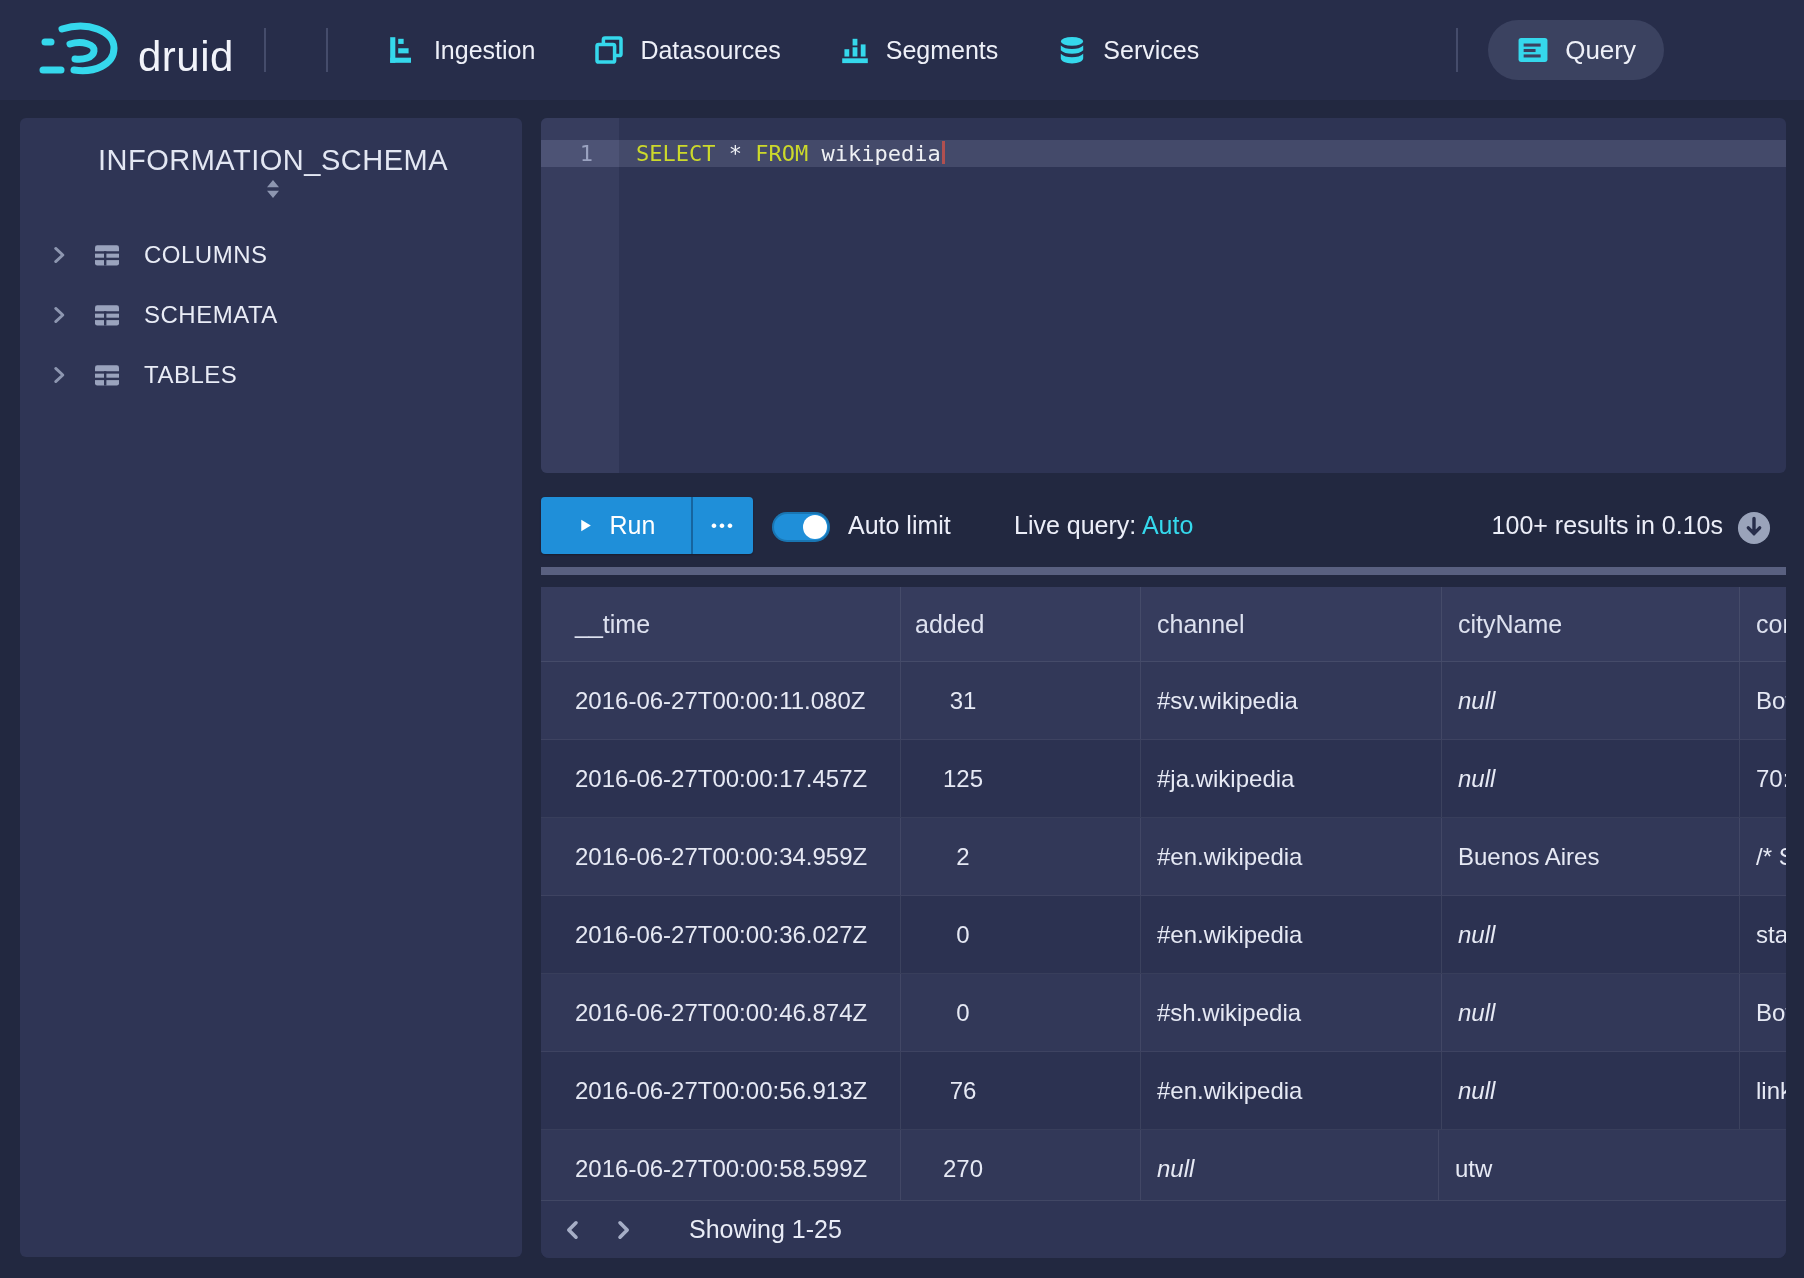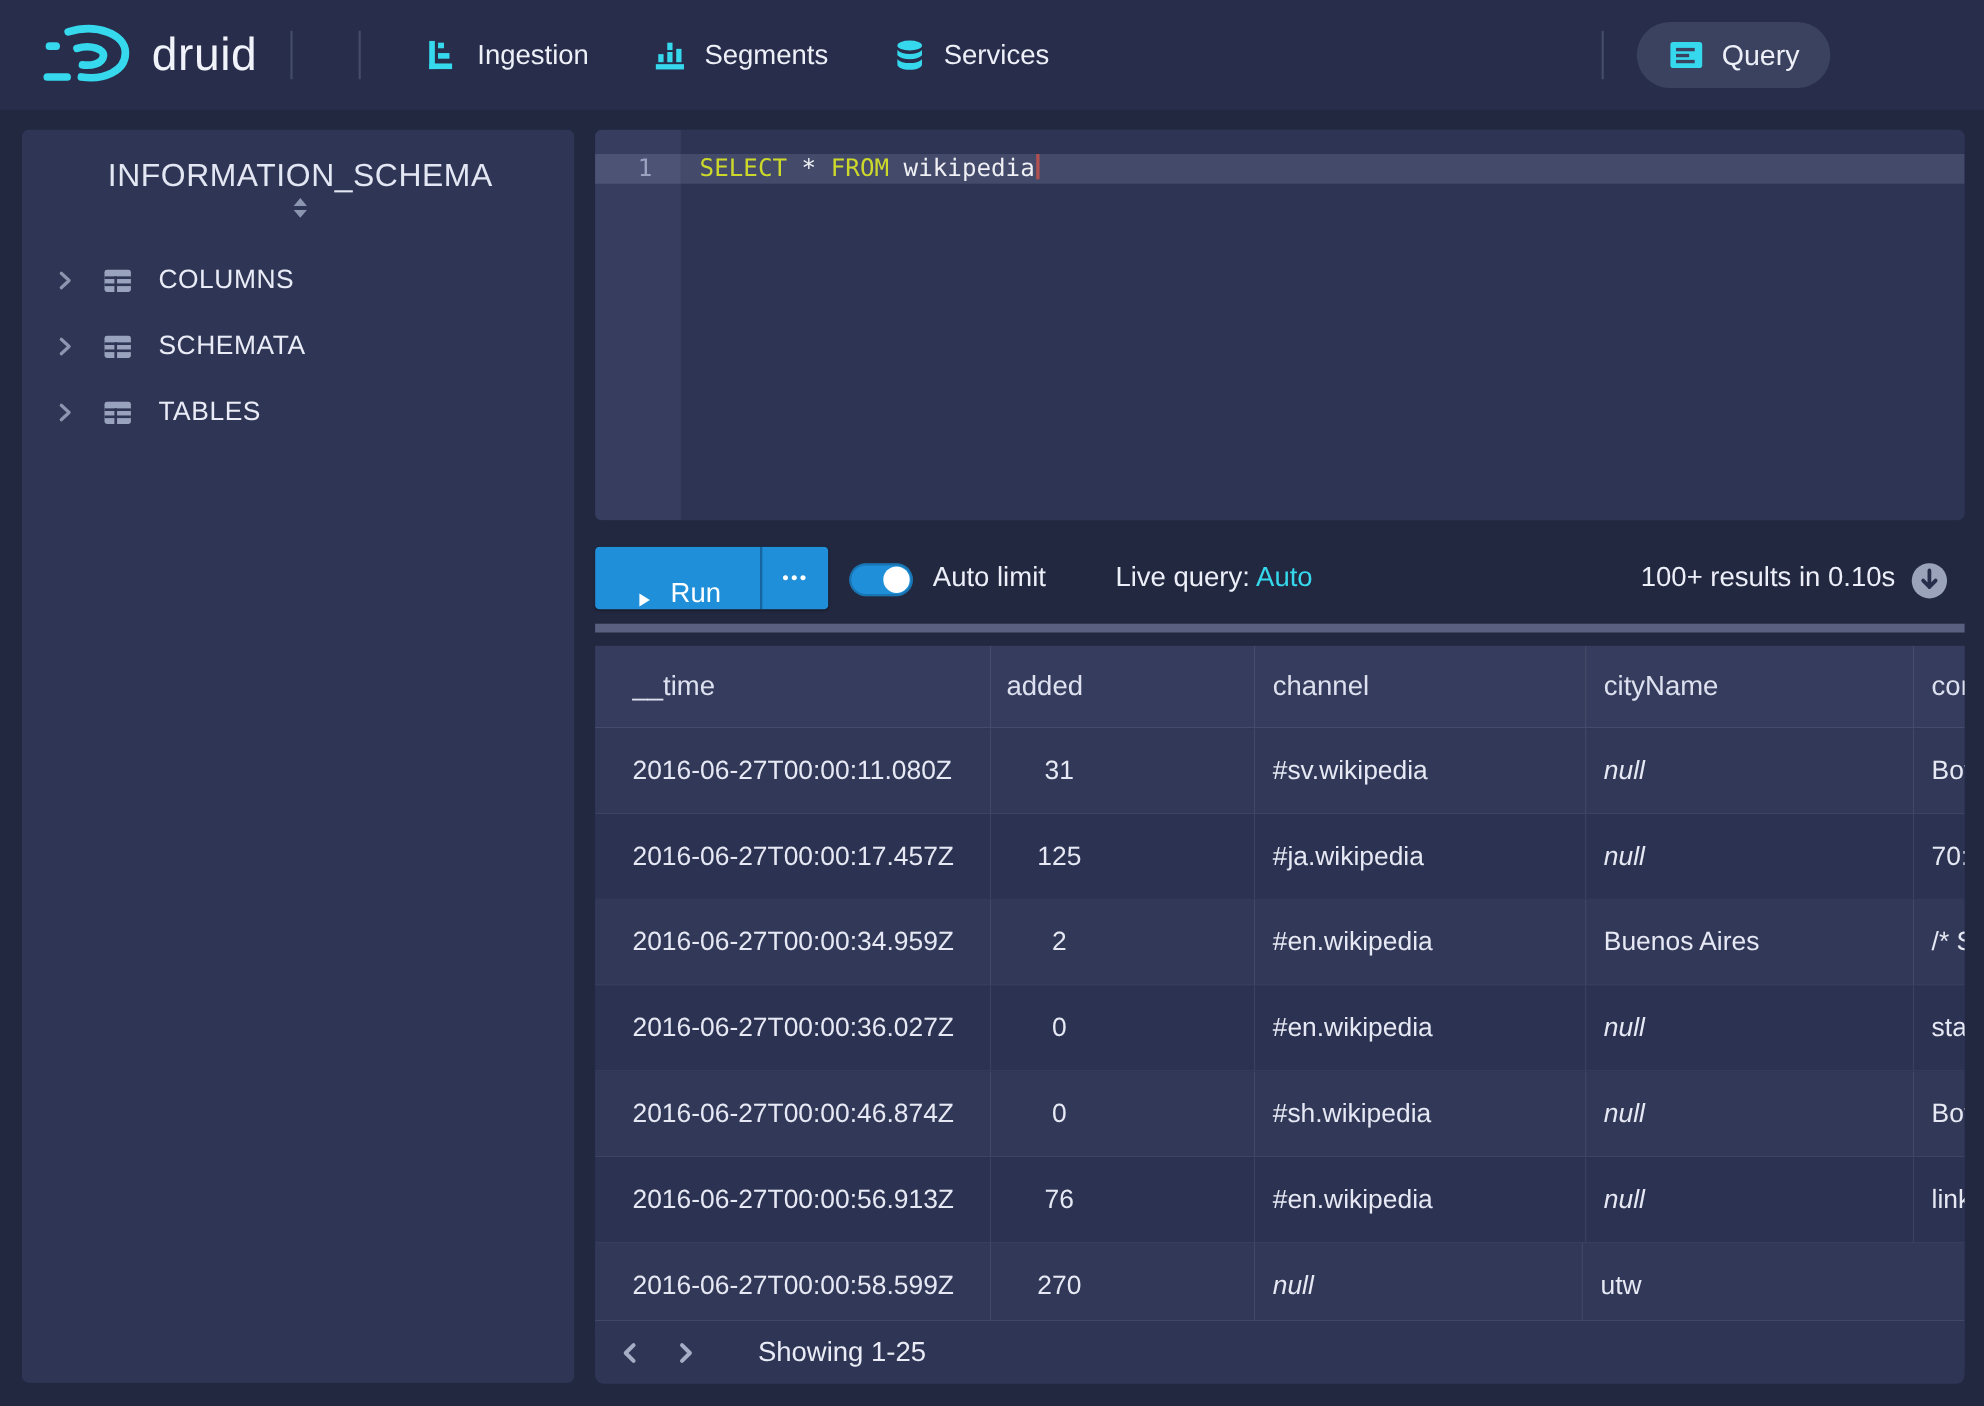--- a/index.html
+++ b/index.html
@@ -16,21 +16,21 @@
     font-family:"Liberation Sans", sans-serif;
     color:#e8ebf6;
     overflow:hidden;
   }
   
   .navbar{
     position:absolute;top:0;left:0;width:1804px;height:100px;
     background:#272d4a;
     display:flex;align-items:center;
   }
-  .brand{display:flex;align-items:center;margin-left:38px;}
+  .brand{display:flex;align-items:flex-end;margin-left:38px;}
   .brand-text{font-size:42px;color:#f1f3fa;margin-left:12px;letter-spacing:.5px;}
   .nav-divider{width:2px;height:44px;background:#454c6b;margin:0 30px;}
   .nav-item{display:flex;align-items:center;gap:15px;padding:0 29px;height:100px;font-size:25px;color:#eef0f8;cursor:pointer;}
   .nav-item svg{flex:0 0 auto;}
   .nav-right{margin-left:auto;display:flex;align-items:center;}
   .nav-item.pill{
     height:60px;background:#3b4260;border-radius:30px;padding:0 28px;margin-right:140px;
     font-size:26px;
     align-items:center;
   }
@@ -52,21 +52,21 @@
     background:#2e3454;border-radius:6px;overflow:hidden;
   }
   .gutter{position:absolute;left:0;top:0;bottom:0;width:78px;background:#373d5e;}
   .code-line{position:absolute;left:0;top:22px;right:0;height:27px;display:flex;font-family:"DejaVu Sans Mono",monospace;font-size:22px;}
   .line-num{width:78px;background:#4d5375;color:#9aa2c0;text-align:right;padding-right:26px;line-height:27px;}
   .line-src{flex:1;background:#444a6a;line-height:27px;padding-left:17px;color:#eef0f4;white-space:pre;}
   .kw{color:var(--keyword);}
   .cursor{display:inline-block;width:3px;height:23px;background:var(--caret);vertical-align:-3px;margin-left:1px;}
   
   .run-group{position:absolute;left:541px;top:497px;height:57px;display:flex;border-radius:4px;overflow:hidden;box-shadow:0 1px 2px rgba(0,0,0,.3);}
-  .run-btn{width:150px;background:var(--primary);display:flex;align-items:flex-end;justify-content:center;gap:16px;font-size:25px;color:#fff;cursor:pointer;}
+  .run-btn{width:150px;background:var(--primary);display:flex;align-items:center;justify-content:center;gap:16px;font-size:25px;color:#fff;cursor:pointer;}
   .more-btn{width:62px;background:var(--primary);border-left:2px solid rgba(10,50,90,.45);display:flex;align-items:center;justify-content:center;color:#fff;font-size:17px;letter-spacing:2px;cursor:pointer;}
   .switch{position:absolute;left:772px;top:512px;width:58px;height:30px;border-radius:16px;background:var(--primary);box-shadow:inset 0 0 0 2px rgba(0,0,0,.18);cursor:pointer;}
   .switch .knob{position:absolute;right:3px;top:3px;width:24px;height:24px;border-radius:50%;background:#fff;}
   .bar-label{position:absolute;top:497px;height:57px;line-height:57px;font-size:25px;color:#eceef8;}
   .auto-limit{left:848px;}
   .live-query{left:1014px;}
   .live-query .lq-value{color:var(--accent);cursor:pointer;}
   .results-summary{position:absolute;top:497px;height:57px;line-height:57px;right:81px;font-size:25px;color:#eceef8;text-align:right;}
   .download-btn{position:absolute;top:511px;right:33px;width:34px;height:34px;cursor:pointer;}
   .h-divider{position:absolute;left:541px;top:567px;width:1245px;height:8px;background:#596080;cursor:row-resize;}
@@ -121,20 +121,27 @@
   <div class="nav-item">
     <svg width="32" height="32" viewBox="0 0 20 20" fill="#35d8ec">
       <rect x="2" y="2" width="3.2" height="16"></rect>
       <rect x="2" y="14.8" width="13" height="3.2"></rect>
       <rect x="7" y="3" width="3.4" height="3.2"></rect>
       <rect x="7" y="8.9" width="6.5" height="3.2"></rect>
     </svg>
     <span>Ingestion</span>
   </div>
 
+  <div class="nav-item">
+    <svg width="32" height="32" viewBox="0 0 20 20">
+      <rect x="6.5" y="2.5" width="11" height="11" rx="1" fill="none" stroke="#35d8ec" stroke-width="2.2"></rect>
+      <rect x="2.5" y="6.5" width="11" height="11" rx="1" fill="#272d4a" stroke="#35d8ec" stroke-width="2.2"></rect>
+    </svg>
+    <span>Datasources</span>
+  </div>
 
   <div class="nav-item">
     <svg width="32" height="32" viewBox="0 0 20 20" fill="#35d8ec">
       <rect x="2" y="15.2" width="16" height="3"></rect>
       <rect x="3.4" y="9.5" width="3" height="4.6"></rect>
       <rect x="8.5" y="3" width="3" height="4.2"></rect>
       <rect x="8.5" y="8.3" width="3" height="5.8"></rect>
       <rect x="13.6" y="6.5" width="3" height="7.6"></rect>
     </svg>
     <span>Segments</span>

